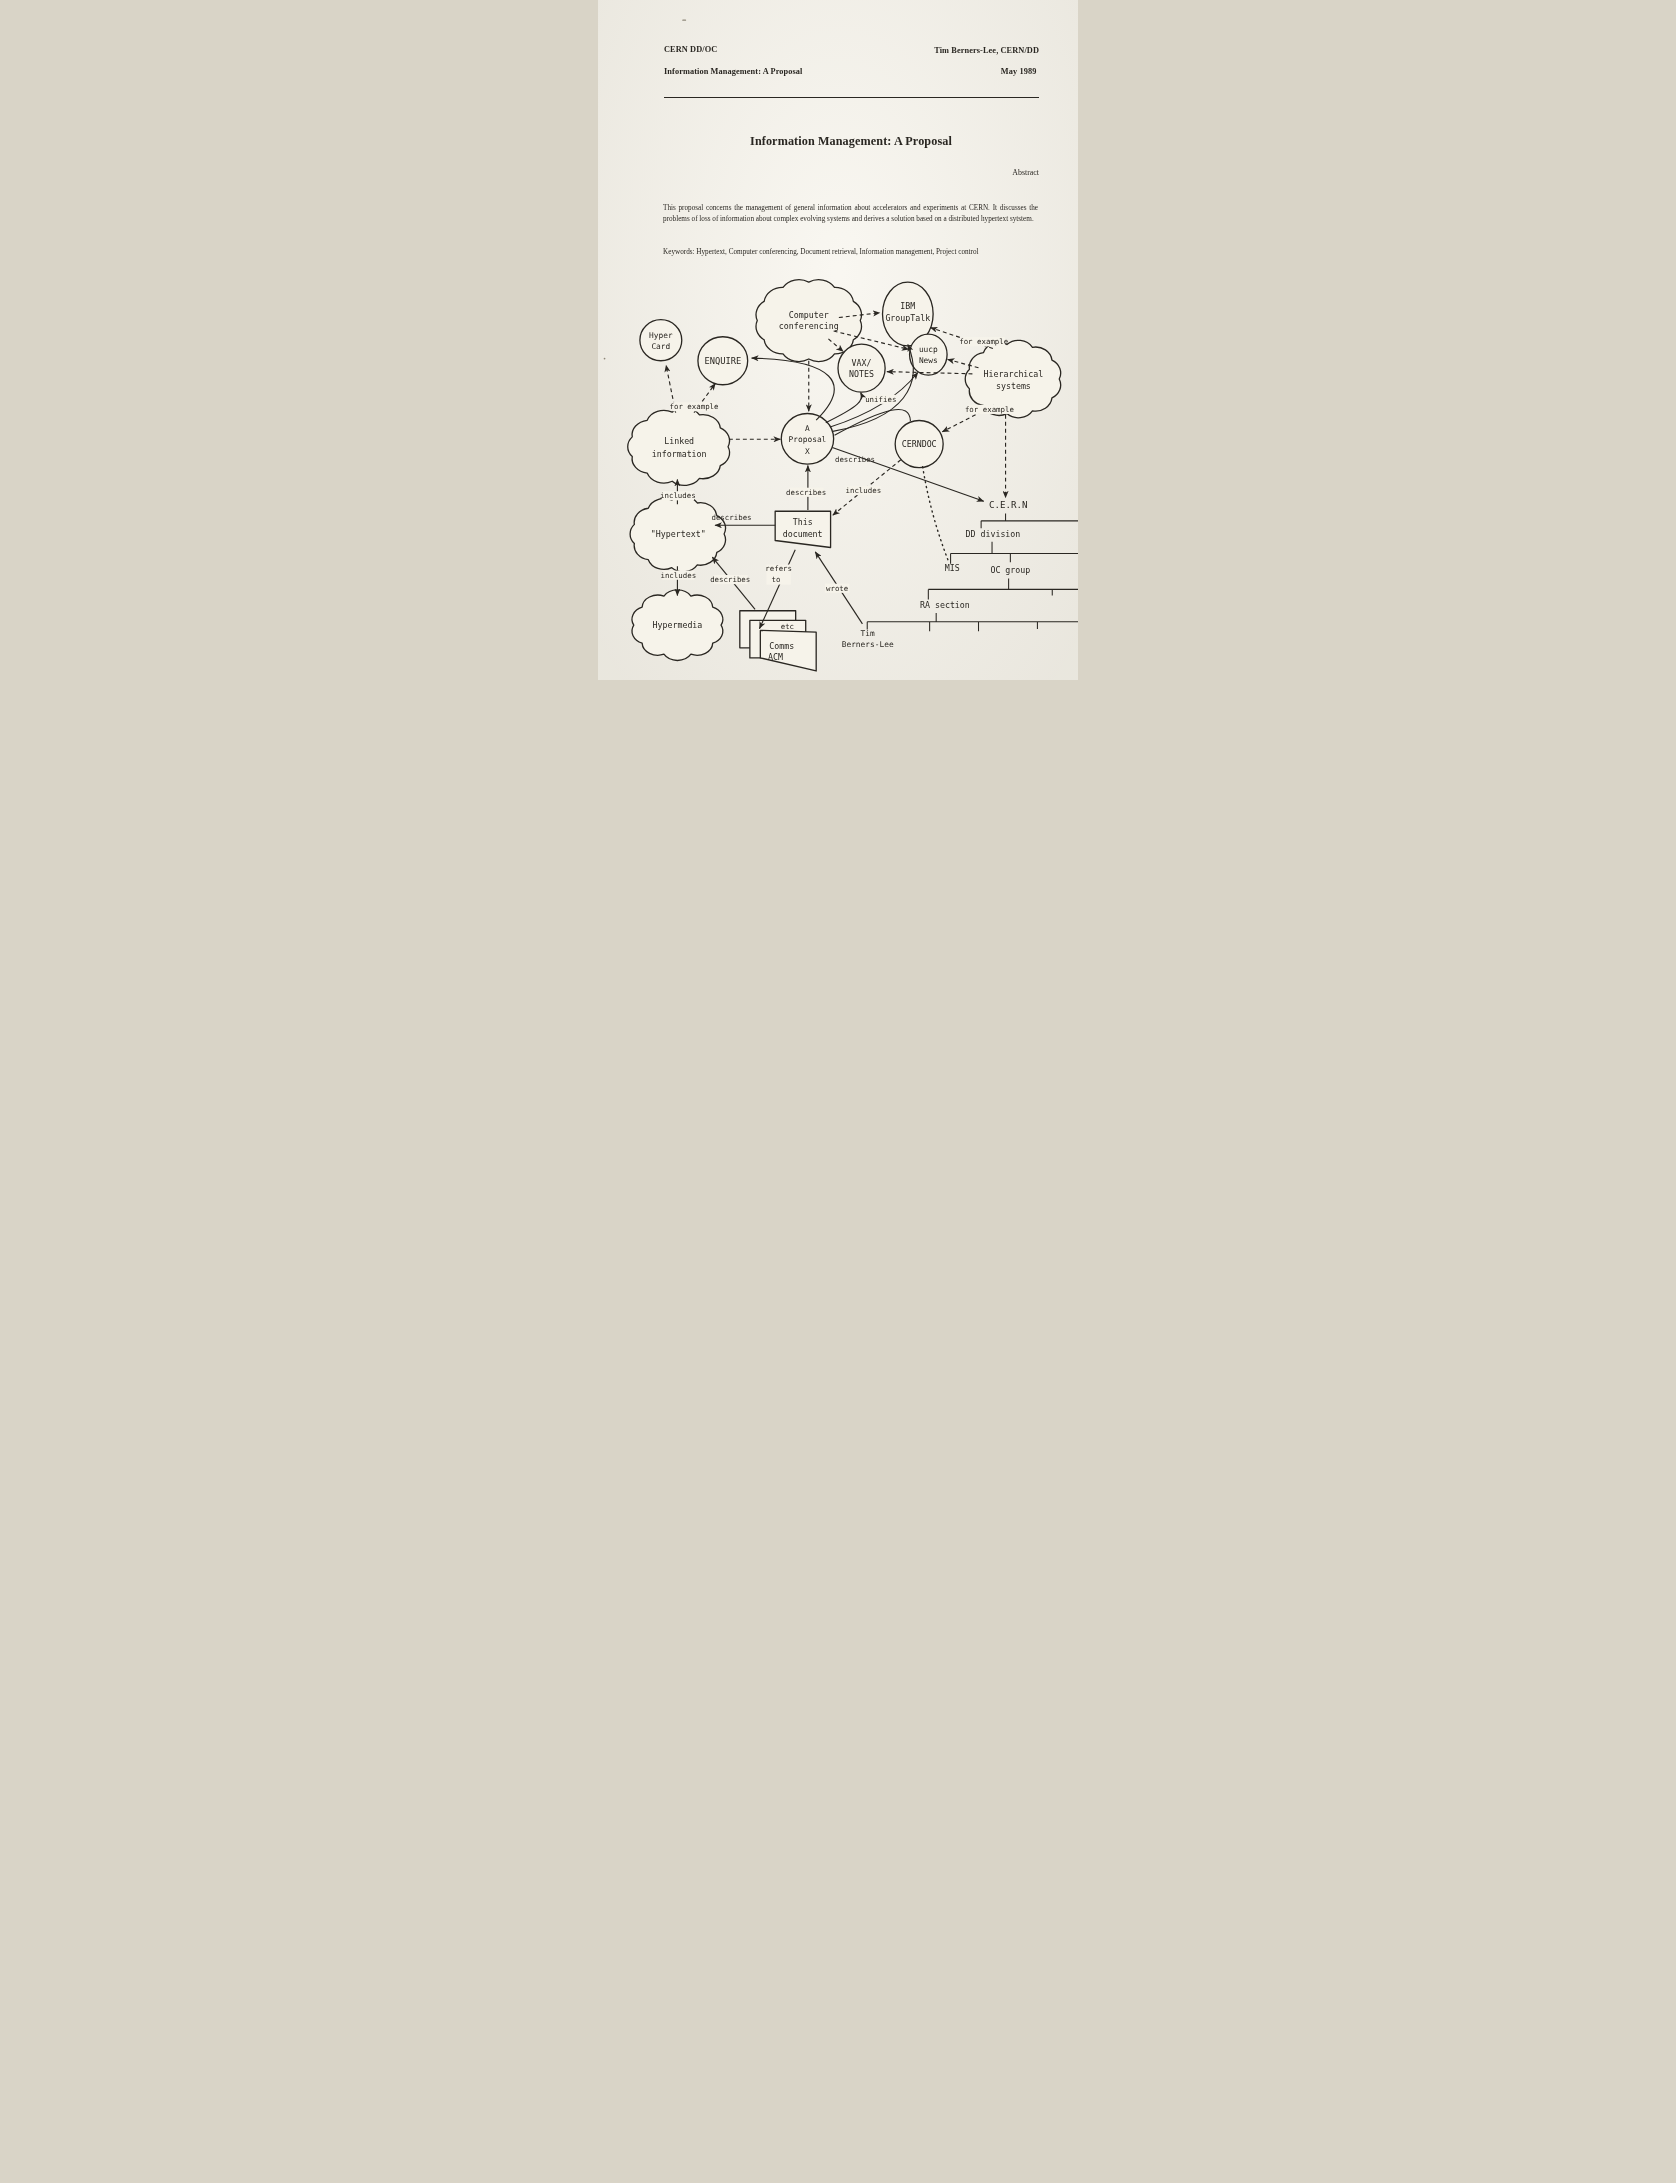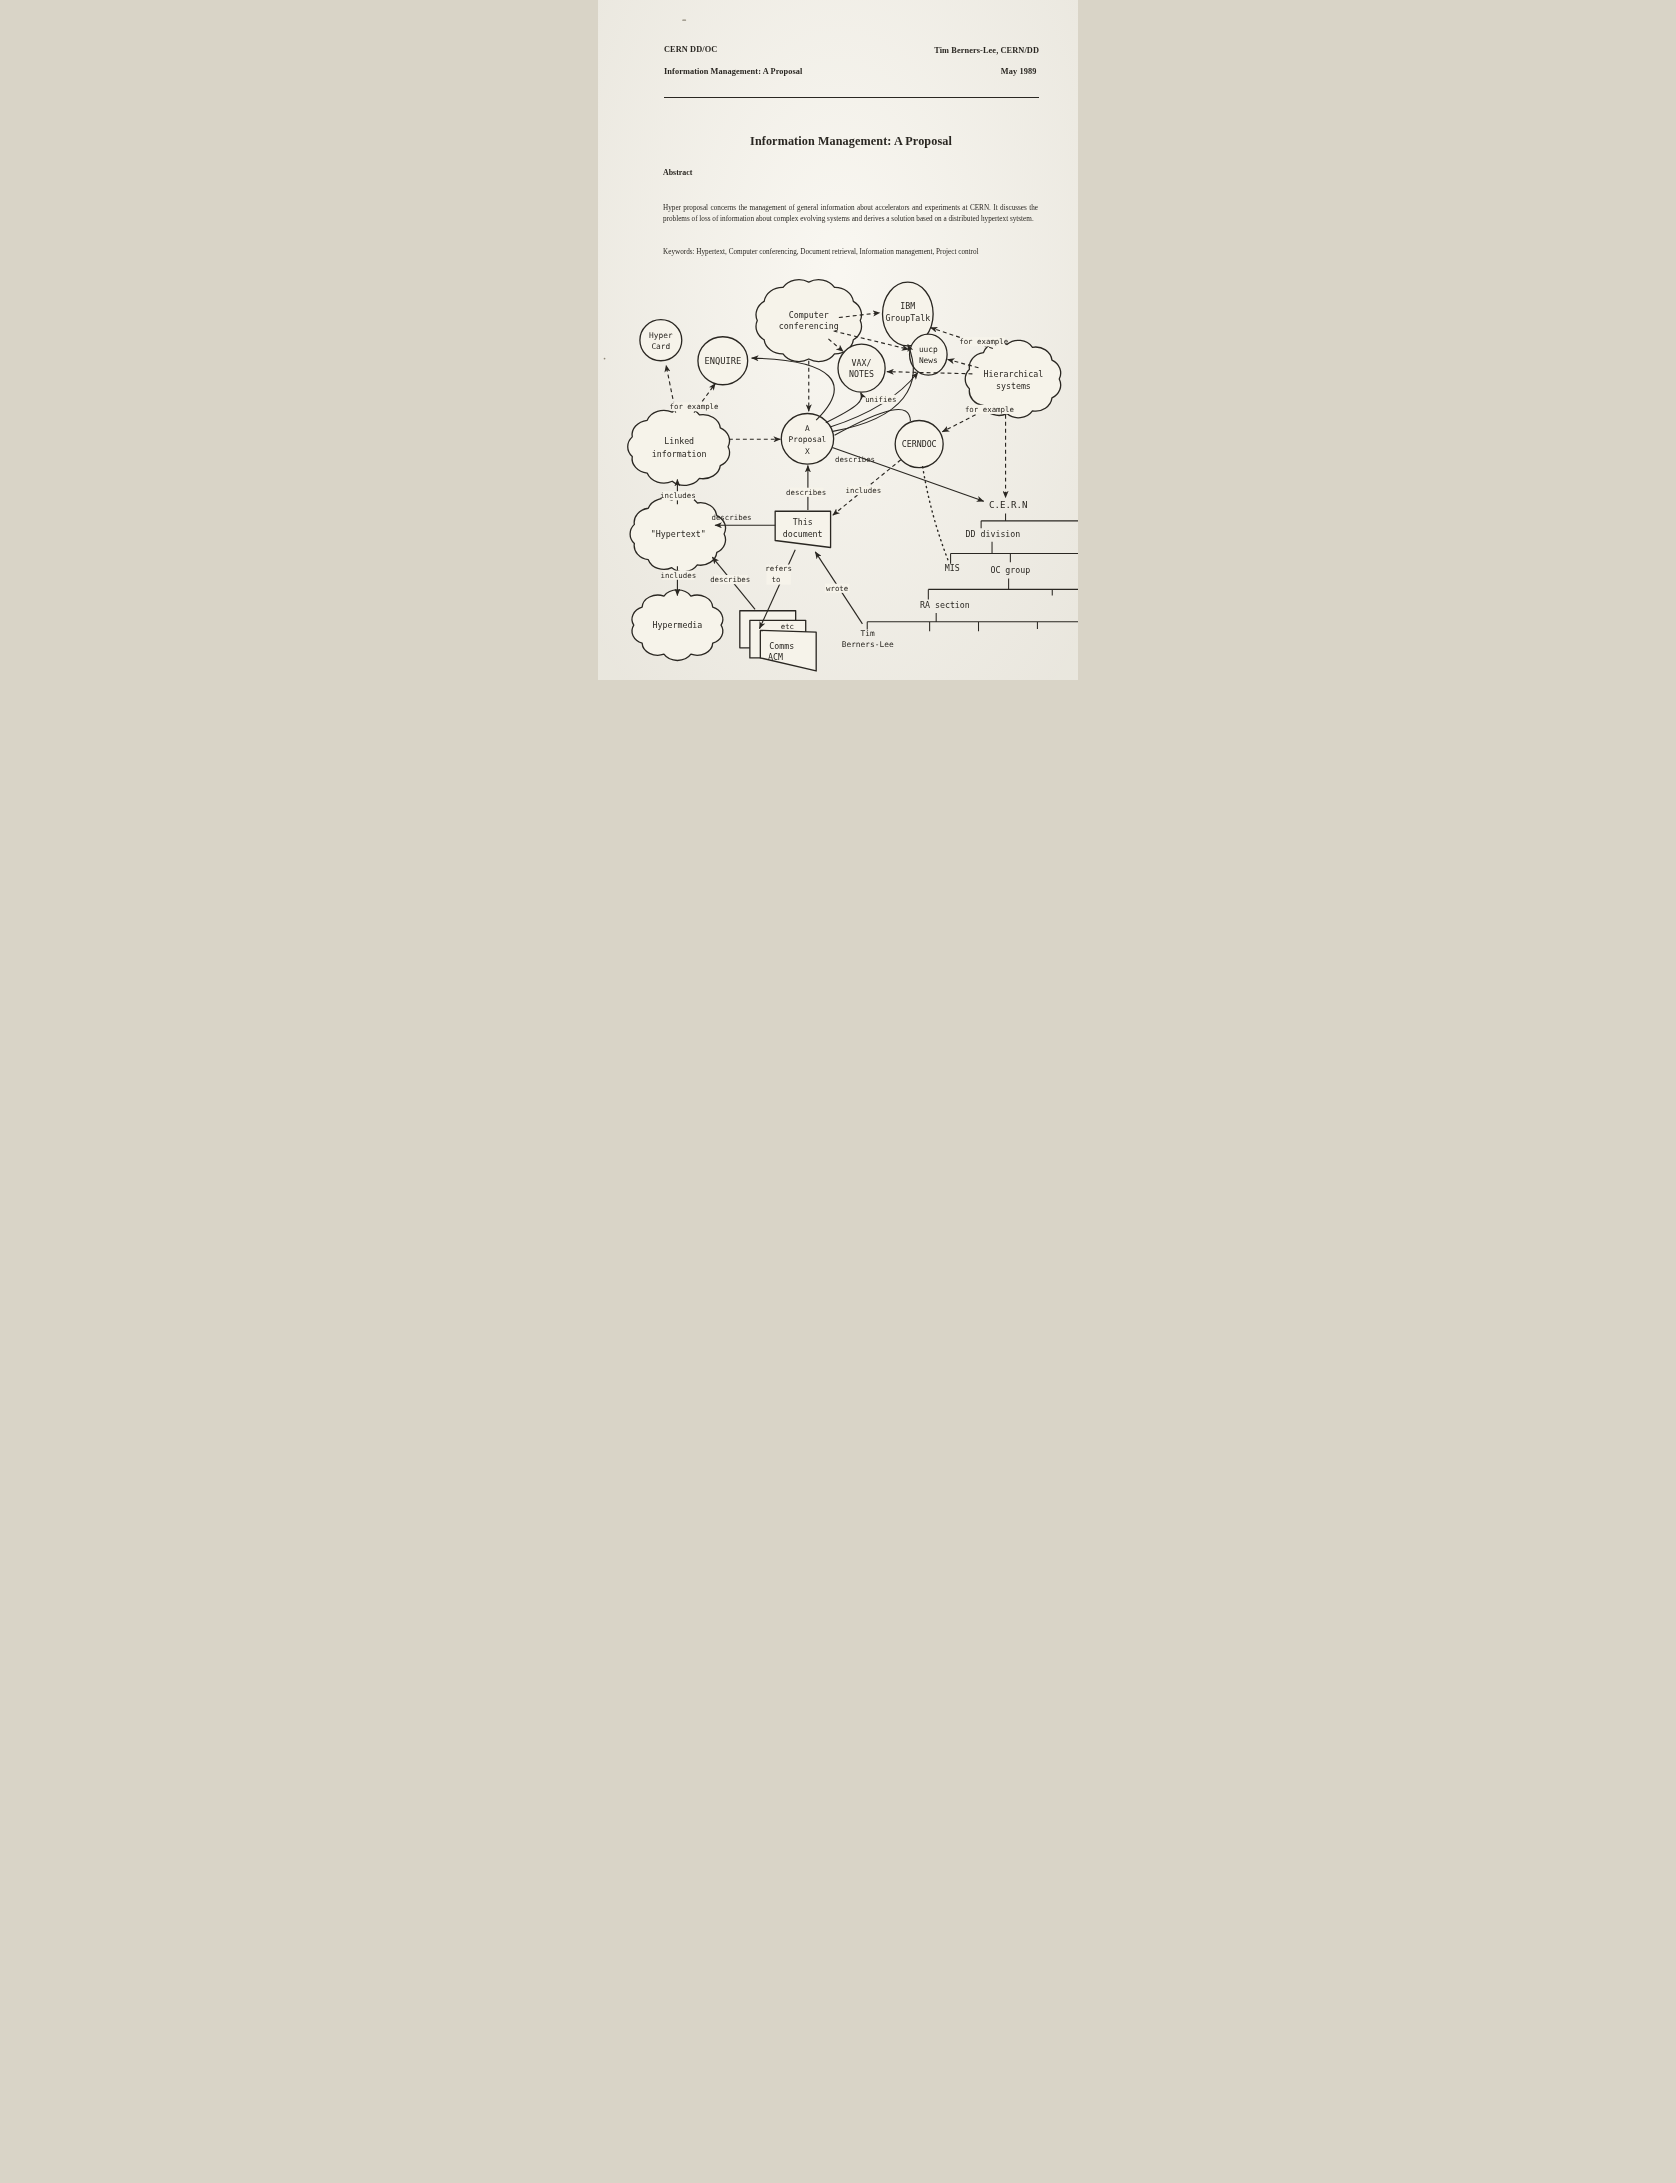--- a/index.html
+++ b/index.html
@@ -13,22 +13,22 @@
     color:var(--ink);
   }
   .hdr-left  { position:absolute; left:66px; top:45px; width:227px;font-family:Liberation Serif, serif; }
   .hdr-right { position:absolute; right:39px; top:36px; width:183px; text-align:right;margin-top:10px; }
   .hdr-line  { font-weight:bold; font-size:8.3px; letter-spacing:0.1px; }
   .hdr-left .hdr-line + .hdr-line { margin-top:13px; }
   .hdr-right .hdr-line + .hdr-line { margin-top:12.2px; padding-right:2.6px; }
   .rule { position:absolute; left:66px; top:97px; width:375px; height:1.3px; background:var(--ink); }
   .title { position:absolute; left:65px; top:134px; width:376px; text-align:center;
            font-size:12.2px; font-weight:bold; letter-spacing:0.1px; }
-  .abstract-h { position:absolute; left:65px; top:168px; width:376px; text-align:left;
-                font-size:7.9px; font-weight:bold; }
+  .abstract-h { position:absolute; left:65px; top:168px; width:376px; text-align:right;
+                font-size:7.9px; font-weight:normal; }
   .abstract-p { position:absolute; left:65px; top:196px; width:375px;
                 font-size:7.2px; line-height:1.45; text-align:justify; }
   .keywords-p { position:absolute; left:65px; top:240px; width:375px;
                 font-size:7.2px; line-height:1.45; }
   svg.diagram { position:absolute; left:0; top:0; width:480px; height:680px; }
   svg text { font-family:"DejaVu Sans Mono", monospace; fill:var(--ink); text-anchor:middle; }
   .t17 { font-size:17px; } .t18 { font-size:18px; } .t19 { font-size:19px; }
   .t20 { font-size:20px; } .t21 { font-size:21px; }
   .shape { fill:var(--paper); stroke:var(--ink); stroke-width:3; stroke-linejoin:round; }
   .edge  { fill:none; stroke:var(--ink); stroke-width:2.6; }
@@ -48,21 +48,21 @@
     <div class="hdr-line">Information Management: A Proposal</div>
   </div>
   <div class="hdr-right">
     <div class="hdr-line">Tim Berners-Lee, CERN/DD</div>
     <div class="hdr-line">May 1989</div>
   </div>
   <div class="rule"></div>
 
   <div class="title">Information Management: A Proposal</div>
   <div class="abstract-h">Abstract</div>
-  <p class="abstract-p">Hyper proposal concerns the management of general information about accelerators and experiments at CERN.  It discusses the problems of loss of information about complex evolving systems and derives a solution based on a distributed hypertext sytstem.</p>
+  <p class="abstract-p">This proposal concerns the management of general information about accelerators and experiments at CERN.  It discusses the problems of loss of information about complex evolving systems and derives a solution based on a distributed hypertext sytstem.</p>
   <p class="keywords-p">Keywords: Hypertext, Computer conferencing, Document retrieval, Information management, Project control</p>
 
   <svg class="diagram" viewBox="0 0 1100 1557">
     <defs>
       <marker id="ah" markerUnits="userSpaceOnUse" markerWidth="18" markerHeight="14" refX="16" refY="7" orient="auto">
         <path d="M0,0 L17,7 L0,14 L4.5,7 Z" style="fill:var(--ink)"></path>
       </marker>
     </defs>
 
     <rect class="speck" x="193" y="44" width="9" height="3" rx="1.5"></rect>

